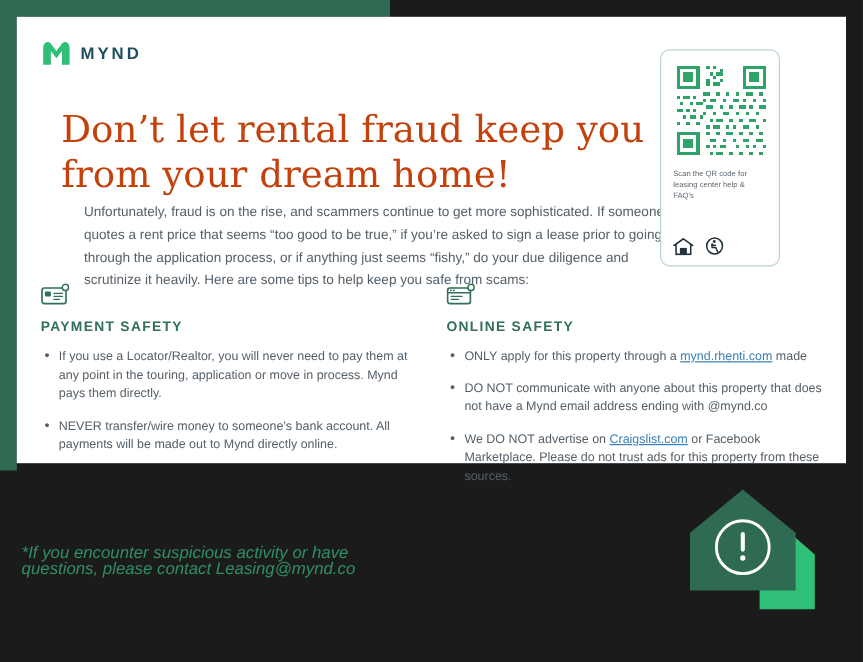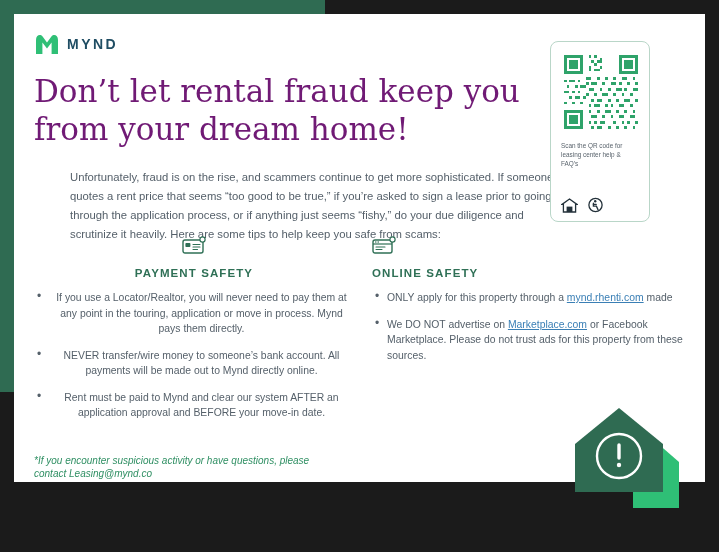--- a/index.html
+++ b/index.html
@@ -34,21 +34,21 @@
     top: 0;
     width: 14px;
     height: 392px;
     background: #2f6b52;
   }
   .sheet {
     position: absolute;
     left: 14px;
     top: 14px;
     width: 691px;
-    height: 468px;
+    height: 372px;
     background: #ffffff;
   }
   
   .logo {
     position: absolute;
     left: 20px;
     top: 19px;
     display: flex;
     align-items: center;
   }
@@ -65,23 +65,23 @@
   }
   
   .headline {
     position: absolute;
     left: 20px;
     top: 58px;
     width: 490px;
     font-family: "DejaVu Serif", serif;
     font-size: 31px;
     line-height: 38px;
-    color: #701a75;
+    color: #c2410c;
     font-weight: normal;
-    margin: 0;
+    margin: 17px;
   }
   .intro {
     position: absolute;
     left: 20px;
     top: 143px;
     width: 487px;
     font-size: 11.3px;
     line-height: 19px;
     color: #55606a;
     margin-left: 36px;
@@ -118,21 +118,21 @@
     display: flex;
     gap: 10px;
     align-items: flex-end;
   }
   .qr-icons svg { display:block; }
   
   .col {
     position: absolute;
     top: 222px;
   }
-  .col-left { left: 20px; width: 320px; text-align: center; }
+  .col-left { left: 20px; width: 320px; }
   .col-right { left: 358px; width: 315px; }
   .sec-icon { height: 22px; margin-bottom: 9px; }
   .sec-title {
     font-size: 11.5px;
     font-weight: bold;
     letter-spacing: 1.1px;
     color: #2f7056;
     margin: 0 0 11px 0;
   }
   ul.bullets {
@@ -151,24 +151,24 @@
     content: "\2022";
     position: absolute;
     left: -12px;
     top: -1px;
     color: #55606a;
     font-size: 12px;
   }
   .lnk { color: #3a7fb5; text-decoration: underline; text-align: center; }
   .footnote {
     position: absolute;
-    left: 20px;
+    left: 4px;
     top: 440px;
     width: 300px;
-    font-size: 10px;
+    font-size: 14px;
     line-height: 13px;
     font-style: italic;
     color: #2f8f63;
   }
   
   .house-wrap {
     position: absolute;
     left: 547px;
     top: 386px;
     width: 128px;
@@ -323,42 +323,44 @@
           <rect x="1" y="4" width="20" height="13" rx="2" fill="none" stroke="#2f7056" stroke-width="1.4"></rect>
           <rect x="3.4" y="7" width="5" height="4" rx="0.8" fill="#2f7056"></rect>
           <path d="M11 8.5 L18 8.5 M11 11 L18 11 M11 13.5 L15.5 13.5" stroke="#2f7056" stroke-width="1.1" stroke-linecap="round"></path>
           <circle cx="20.5" cy="3.5" r="2.6" fill="#ffffff" stroke="#2f7056" stroke-width="1.2"></circle>
         </svg>
       </div>
       <h2 class="sec-title">PAYMENT SAFETY</h2>
       <ul class="bullets">
         <li>If you use a Locator/Realtor, you will never need to pay them at any point in the touring, application or move in process. Mynd pays them directly.</li>
         <li>NEVER transfer/wire money to someone’s bank account. All payments will be made out to Mynd directly online.</li>
-        <li>Rent must be paid to Mynd and clear our system AFTER an application approval and BEFORE your move-in date.</li>
       </ul>
     </div>
 
     <div class="col col-right">
       <div class="sec-icon">
         <svg width="24" height="21" viewBox="0 0 24 21">
           <rect x="1" y="4" width="19" height="13" rx="2" fill="none" stroke="#2f7056" stroke-width="1.4"></rect>
           <path d="M1 8 L20 8" stroke="#2f7056" stroke-width="1.2"></path>
           <circle cx="3.8" cy="6" r="0.8" fill="#2f7056"></circle>
           <circle cx="6.2" cy="6" r="0.8" fill="#2f7056"></circle>
           <path d="M4 11 L13 11 M4 13.5 L10 13.5" stroke="#2f7056" stroke-width="1.1" stroke-linecap="round"></path>
           <circle cx="20.5" cy="3.5" r="2.6" fill="#ffffff" stroke="#2f7056" stroke-width="1.2"></circle>
         </svg>
       </div>
       <h2 class="sec-title">ONLINE SAFETY</h2>
       <ul class="bullets">
         <li>
           <span>ONLY apply for this property through a </span><a class="lnk" href="#">mynd.rhenti.com</a><span> made</span>
         </li>
         <li>
-          <span>We DO NOT advertise on </span><a class="lnk" href="#">Marketplace.com</a><span> or Facebook Marketplace. Please do not trust ads for this property from these sources.</span>
+          <span>DO NOT communicate with anyone about this property that does not have a Mynd email address ending with @mynd.co</span>
+        </li>
+        <li>
+          <span>We DO NOT advertise on </span><a class="lnk" href="#">Craigslist.com</a><span> or Facebook Marketplace. Please do not trust ads for this property from these sources.</span>
         </li>
       </ul>
     </div>
 
     <div class="footnote">*If you encounter suspicious activity or have questions, please contact Leasing@mynd.co</div>
 
     <div class="house-wrap">
       <svg width="128" height="108" viewBox="0 0 128 108">
         <path d="M72 62 L72 108 L118 108 L118 62 L95 42 Z" fill="#2fbf76"></path>
         <path d="M14 44 L58 8 L102 44 L102 92 L14 92 Z" fill="#2f6b52"></path>

